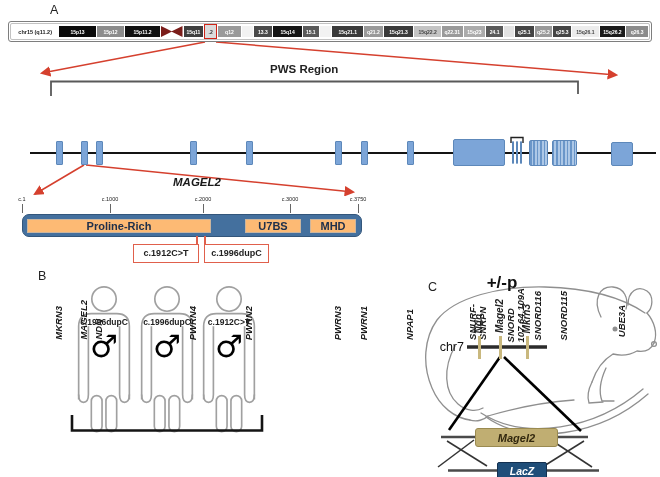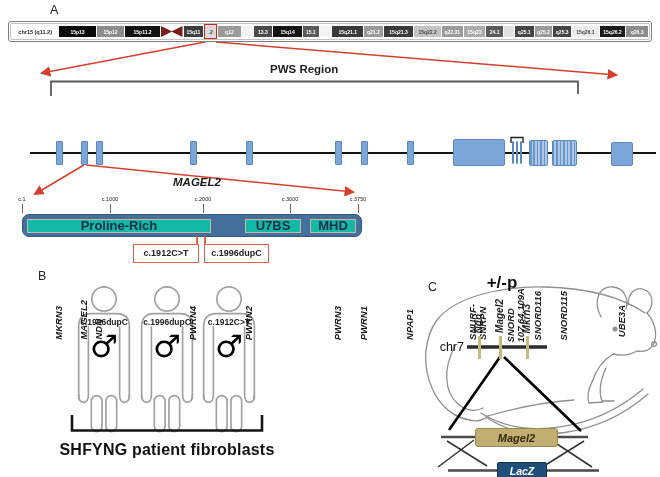--- a/index.html
+++ b/index.html
@@ -25,22 +25,22 @@
   .gene-box{background:#7ca5d8;border:1px solid #5d88ba;border-radius:1px;box-sizing:border-box;}
   .gene-striped{background:repeating-linear-gradient(90deg,#6a96c9 0 1.5px,#adc8e7 1.5px 3.5px);
                 border:1px solid #5d88ba;border-radius:1px;box-sizing:border-box;}
   .vlabel{writing-mode:vertical-rl;transform:rotate(180deg);font-style:italic;font-size:9.5px;
           font-weight:700;color:#1a1a1a;white-space:pre;line-height:10px;}
   
   .m-title{font-style:italic;font-weight:700;font-size:11.5px;text-align:center;color:#1a1a1a;}
   .scale-lab{font-size:5.5px;color:#222;text-align:center;}
   .scale-tick{width:1px;height:9px;background:#666;}
   .m-body{background:#44709E;border:1px solid #33567b;border-radius:7px;box-sizing:border-box;}
-  .domain{background:#14b8a6;border:1px solid #cbb59e;box-sizing:border-box;height:14px;display:flex;
-          align-items:center;justify-content:center;font-size:13px;font-weight:700;color:#20304a;text-align:center;}
+  .domain{background:#fdba74;border:1px solid #cbb59e;box-sizing:border-box;height:14px;display:flex;
+          align-items:center;justify-content:center;font-size:11px;font-weight:700;color:#20304a;text-align:center;}
   .callout{border:1.6px solid #E0604C;background:#fff;display:flex;align-items:center;justify-content:center;
            font-size:9px;font-weight:700;color:#222;box-sizing:border-box;}
   .mut-line{width:1.5px;height:7.5px;background:#E0604C;}
   
   .pat-mut{font-size:8.5px;font-weight:700;color:#222;text-align:center;}
   .pat-sym{font-family:"DejaVu Sans",sans-serif;font-size:31px;font-weight:700;color:#000;text-align:center;line-height:34px;}
   .caption-b{font-size:16px;font-weight:600;color:#111;text-align:center;letter-spacing:0.2px;}
   
   .genotype{font-size:17px;font-weight:600;color:#111;text-align:center;}
   .chr-label{font-size:12.5px;color:#111;text-align:right;}
@@ -237,21 +237,20 @@
 
     <div class="abs panel-label" style="left:38px;top:269px;">B</div>
     <div class="abs" id="patients-layer" style="left:0;top:0;width:660px;height:477px;">
         <div class="pat-mut" style="position: absolute; left: 69px; top: 317px; width: 70px;">c.1996dupC</div>
         <div class="pat-sym" style="position: absolute; left: 84px; top: 329px; width: 40px;">♂</div>
         <div class="pat-mut" style="position: absolute; left: 132px; top: 317px; width: 70px;">c.1996dupC</div>
         <div class="pat-sym" style="position: absolute; left: 147px; top: 329px; width: 40px;">♂</div>
         <div class="pat-mut" style="position: absolute; left: 194px; top: 317px; width: 70px;">c.1912C&gt;T</div>
         <div class="pat-sym" style="position: absolute; left: 209px; top: 329px; width: 40px;">♂</div>
       </div>
-    <div class="abs caption-b" style="left:47px;top:441px;width:240px;">SHFYNG patient fibroblasts</div>
 
     <div class="abs panel-label" style="left:428px;top:280px;">C</div>
     <div class="abs genotype" style="left:472px;top:273px;width:60px;">+/-p</div>
     <div class="abs chr-label" style="left:434px;top:340px;width:30px;">chr7</div>
     <div class="abs" id="loci-layer" style="left:0;top:0;width:660px;height:477px;">
         <div class="locus-tick" style="position: absolute; left: 477.5px; top: 336px;"></div>
         <div class="locus-label" style="position: absolute; left: 473px; bottom: 144px;">Ndn</div>
         <div class="locus-tick" style="position: absolute; left: 498.5px; top: 336px;"></div>
         <div class="locus-label" style="position: absolute; left: 494px; bottom: 144px;">Magel2</div>
         <div class="locus-tick" style="position: absolute; left: 525.5px; top: 336px;"></div>

